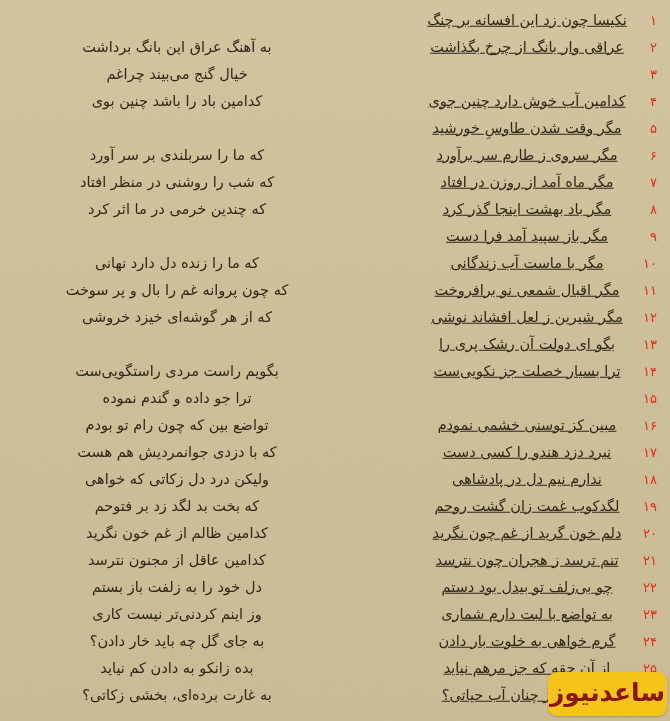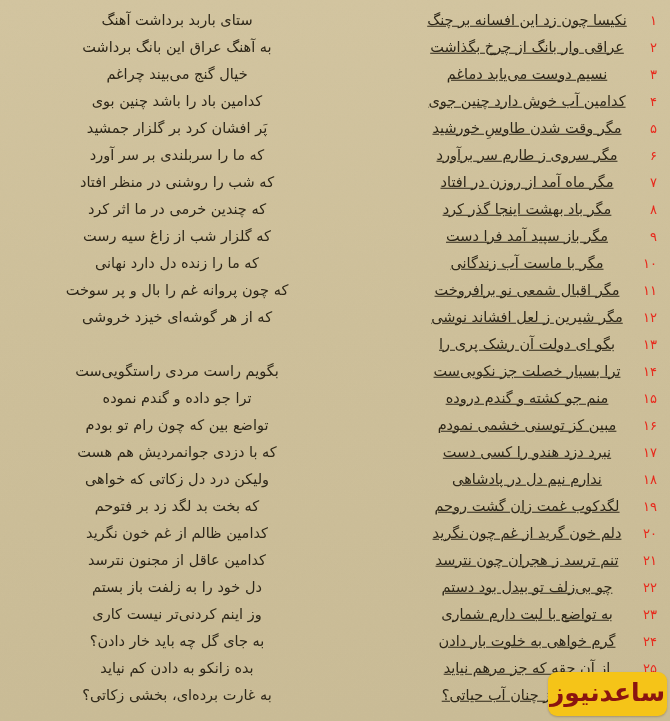--- a/index.html
+++ b/index.html
@@ -102,61 +102,57 @@
     <feTurbulence type="fractalNoise" baseFrequency="0.55" numOctaves="2" seed="7" stitchTiles="stitch"></feTurbulence>
     <feColorMatrix type="matrix" values="0 0 0 0 0.45  0 0 0 0 0.40  0 0 0 0 0.30  0 0 0 0.14 0"></feColorMatrix>
   </filter>
   <rect width="670" height="721" filter="url(#grain)"></rect>
 </svg>
 
 <div class="poem">
     <div class="verse-row">
     <span class="verse-number">۱</span>
     <span class="hemistich first">نکیسا چون زد این افسانه بر چنگ</span>
-    <span class="hemistich second">ستای باربد برداشت آهنگ</span>
   </div>
     <div class="verse-row">
     <span class="verse-number">۲</span>
     <span class="hemistich first">عراقی وار بانگ از چرخ بگذاشت</span>
     <span class="hemistich second">به آهنگ عراق این بانگ برداشت</span>
   </div>
     <div class="verse-row">
     <span class="verse-number">۳</span>
-    <span class="hemistich first">نسیم دوست می‌یابد دماغم</span>
     <span class="hemistich second">خیال گنج می‌بیند چراغم</span>
   </div>
     <div class="verse-row">
     <span class="verse-number">۴</span>
     <span class="hemistich first">کدامین آب خوش دارد چنین جوی</span>
     <span class="hemistich second">کدامین باد را باشد چنین بوی</span>
   </div>
     <div class="verse-row">
     <span class="verse-number">۵</span>
     <span class="hemistich first">مگر وقت شدن طاوسِ خورشید</span>
-    <span class="hemistich second">پَر افشان کرد بر گلزار جمشید</span>
   </div>
     <div class="verse-row">
     <span class="verse-number">۶</span>
     <span class="hemistich first">مگر سروی ز طارم سر برآورد</span>
     <span class="hemistich second">که ما را سربلندی بر سر آورد</span>
   </div>
     <div class="verse-row">
     <span class="verse-number">۷</span>
     <span class="hemistich first">مگر ماه آمد از روزن در افتاد</span>
     <span class="hemistich second">که شب را روشنی در منظر افتاد</span>
   </div>
     <div class="verse-row">
     <span class="verse-number">۸</span>
     <span class="hemistich first">مگر باد بهشت اینجا گذر کرد</span>
     <span class="hemistich second">که چندین خرمی در ما اثر کرد</span>
   </div>
     <div class="verse-row">
     <span class="verse-number">۹</span>
     <span class="hemistich first">مگر باز سپید آمد فرا دست</span>
-    <span class="hemistich second">که گلزار شب از زاغ سیه رست</span>
   </div>
     <div class="verse-row">
     <span class="verse-number">۱۰</span>
     <span class="hemistich first">مگر با ماست آب زندگانی</span>
     <span class="hemistich second">که ما را زنده دل دارد نهانی</span>
   </div>
     <div class="verse-row">
     <span class="verse-number">۱۱</span>
     <span class="hemistich first">مگر اقبال شمعی نو برافروخت</span>
     <span class="hemistich second">که چون پروانه غم را بال و پر سوخت</span>
@@ -170,21 +166,20 @@
     <span class="verse-number">۱۳</span>
     <span class="hemistich first">بگو ای دولت آن رشک پری را</span>
   </div>
     <div class="verse-row">
     <span class="verse-number">۱۴</span>
     <span class="hemistich first">ترا بسیار خصلت جز نکویی‌ست</span>
     <span class="hemistich second">بگویم راست مردی راستگویی‌ست</span>
   </div>
     <div class="verse-row">
     <span class="verse-number">۱۵</span>
-    <span class="hemistich first">منم جو کشته و گندم دروده</span>
     <span class="hemistich second">ترا جو داده و گندم نموده</span>
   </div>
     <div class="verse-row">
     <span class="verse-number">۱۶</span>
     <span class="hemistich second">تواضع بین که چون رام تو بودم</span>
     <span class="hemistich first">مبین کز توسنی خشمی نمودم</span>
   </div>
     <div class="verse-row">
     <span class="verse-number">۱۷</span>
     <span class="hemistich first">نبرد دزد هندو را کسی دست</span>

